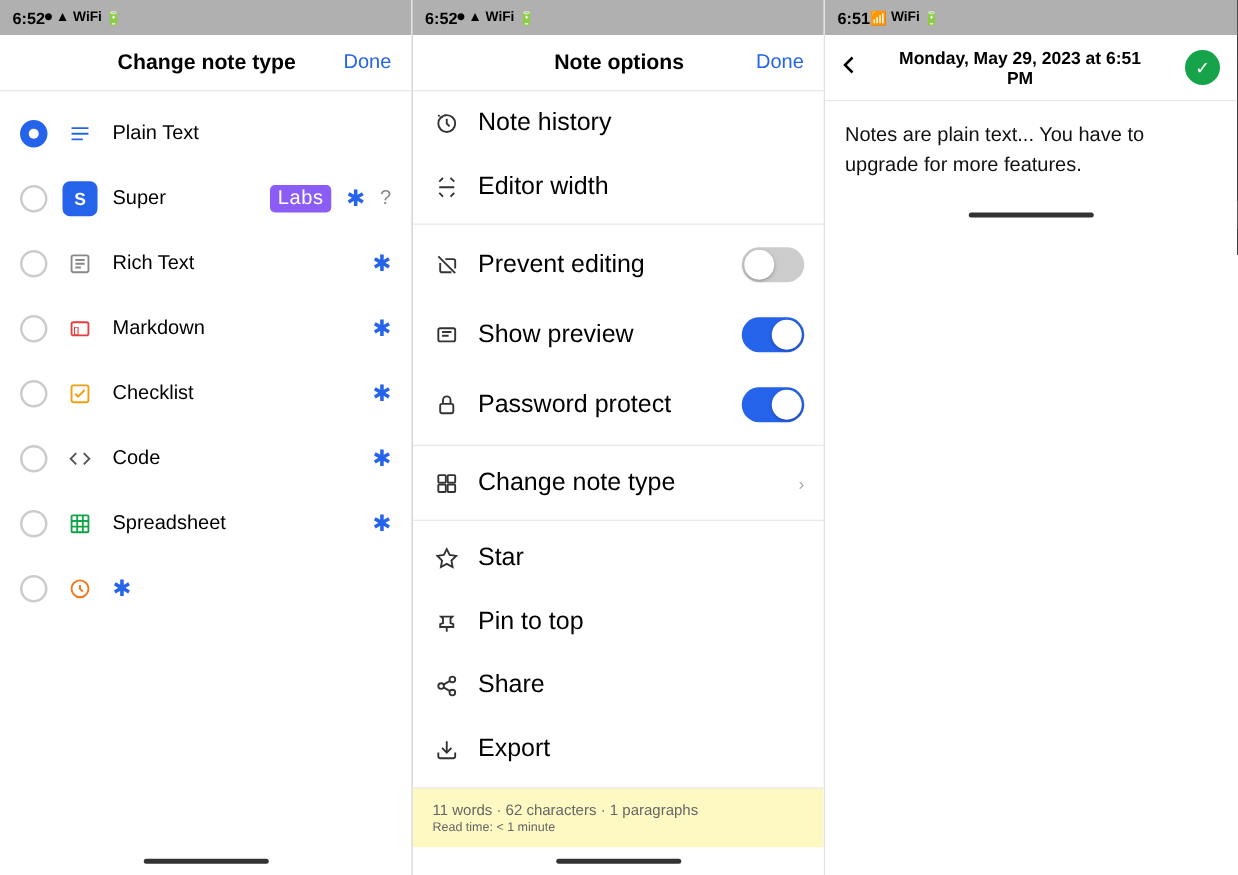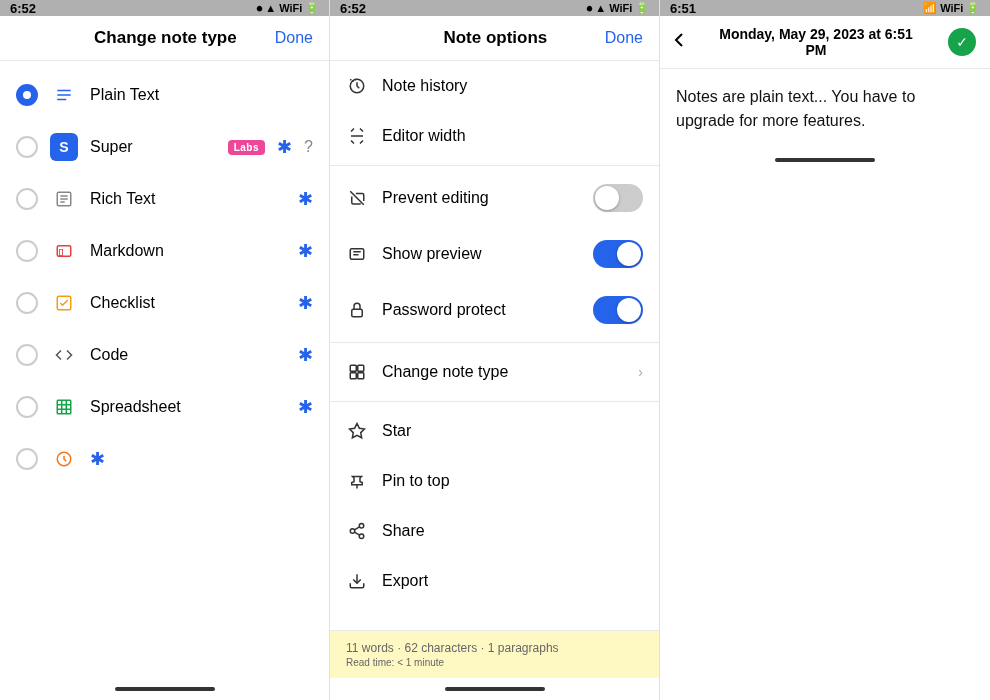--- a/index.html
+++ b/index.html
@@ -19,24 +19,24 @@
       overflow: hidden;
     }
 
     .panel-left { width: 330px; border-right: 1px solid #e0e0e0; }
     .panel-middle { width: 330px; border-right: 1px solid #e0e0e0; }
     .panel-right { flex: 1; }
 
     
     .status-bar {
       background: #b0b0b0;
-      height: 16px;
-      display: flex;
-      align-items: center;
-      justify-content: space-between;
+      height: 28px;
+      display: flex;
+      align-items: center;
+      justify-content: flex-start;
       padding: 0 10px;
       font-size: 12px;
       font-weight: 600;
       color: #000;
       flex-shrink: 0;
     }
     .status-bar .time { font-weight: 700; font-size: 13px; }
     .status-icons { display: flex; align-items: center; gap: 3px; font-size: 11px; }
 
     
@@ -107,24 +107,24 @@
     }
     .note-type-label {
       flex: 1;
       font-size: 16px;
       color: #000;
     }
     .star-icon { color: #2563eb; font-size: 18px; }
     .help-icon { color: #888; font-size: 16px; }
 
     .labs-badge {
-      background: #ec4899;
+      background: #8b5cf6;
       color: #fff;
-      font-size: 10px;
-      font-weight: 700;
+      font-size: 16px;
+      font-weight: 400;
       padding: 2px 6px;
       border-radius: 4px;
       letter-spacing: 0.5px;
     }
 
     
     .options-list {
       flex: 1;
       overflow-y: auto;
     }
@@ -141,21 +141,21 @@
       height: 22px;
       display: flex;
       align-items: center;
       justify-content: center;
       color: #333;
       font-size: 16px;
       flex-shrink: 0;
     }
     .option-label {
       flex: 1;
-      font-size: 16px;
+      font-size: 20px;
       color: #000;
     }
     .option-chevron { color: #aaa; font-size: 14px; }
 
     
     .toggle {
       width: 50px;
       height: 28px;
       border-radius: 14px;
       position: relative;

